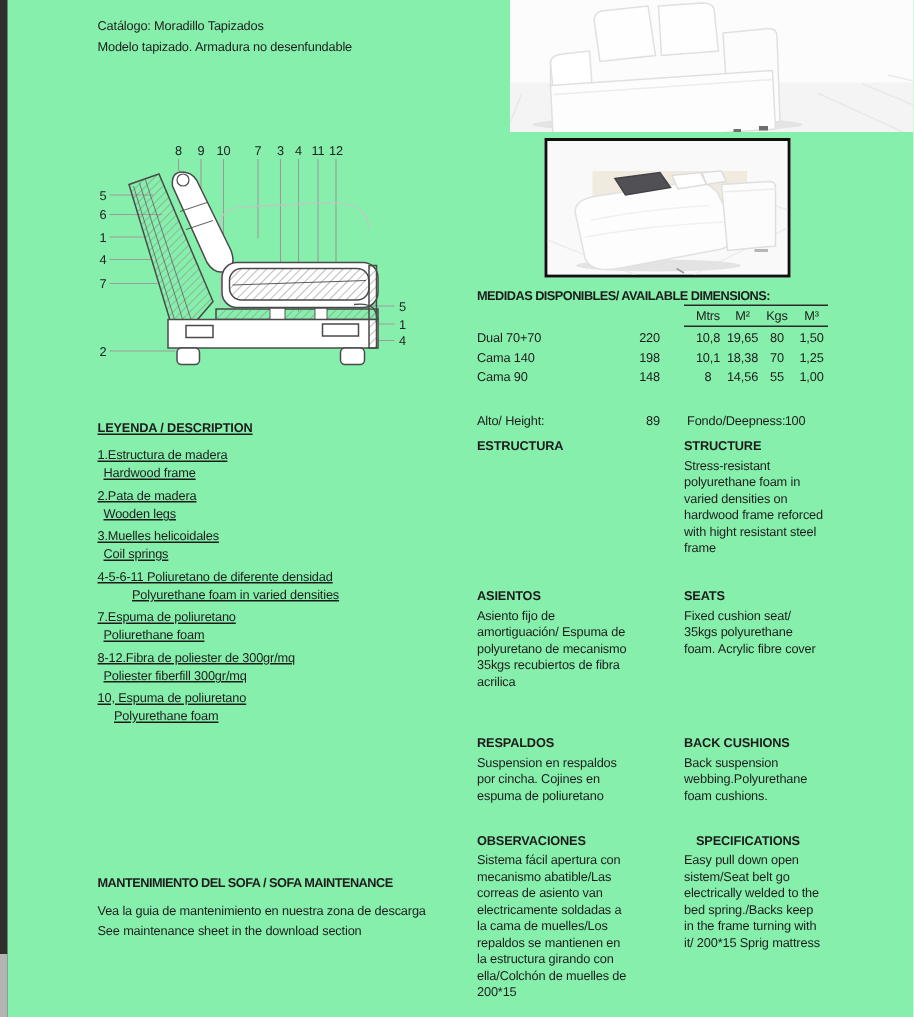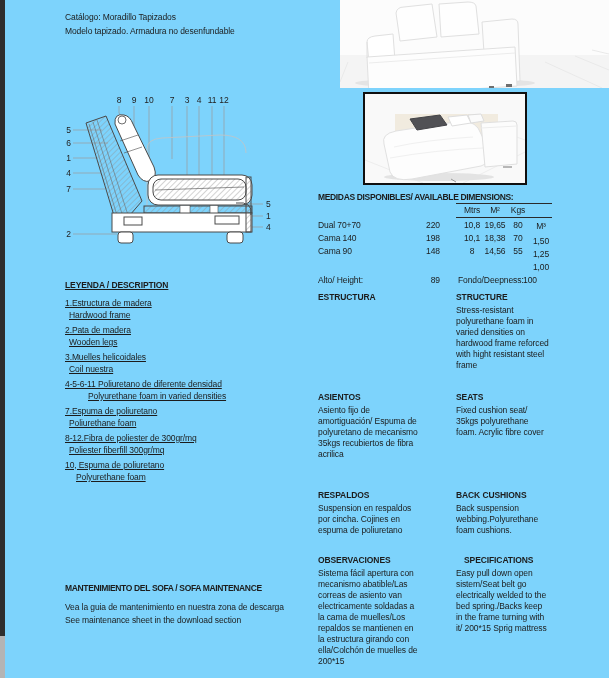--- a/index.html
+++ b/index.html
@@ -1,16 +1,16 @@
 <!DOCTYPE html>
 <html><head>
 <meta charset="utf-8">
 <style>
   html,body{margin:0;padding:0;background:#fff;}
-  .page{position:relative;width:609px;height:678px;background:#7dd3fc;overflow:hidden;
+  .page{position:relative;width:609px;height:678px;background:#86efac;overflow:hidden;
         font-family:"Liberation Sans","DejaVu Sans",sans-serif;color:#1c1c1c;
         font-size:8.5px;letter-spacing:-0.1px;}
   .abs{position:absolute;}
   .b{font-weight:bold;}
   .caps-tight{letter-spacing:-0.35px;}
   
   .edge{left:0;top:0;width:5px;height:678px;background:#2e2e2e;}
   .edge-fade{left:0;top:636px;width:5px;height:42px;background:#b4b4b4;}
   
   .hdr1{left:65px;top:12px;}
@@ -21,21 +21,21 @@
   
   .diagram{left:60px;top:93px;width:240px;height:160px;}
   
   .dim-title{left:318px;top:192px;text-align:right;}
   .rule{background:#2a2a2a;height:1px;}
   .rule-top{left:456px;top:203px;width:96px;}
   .rule-bot{left:456px;top:217px;width:96px;}
   .cell{position:absolute;width:30px;text-align:center;}
   .lblcell{position:absolute;left:0;width:100px;text-align:left;}
   .totcell{position:absolute;left:96px;width:26px;text-align:right;}
-  .c1{left:139px;} .c2{left:162px;} .c3{left:185px;} .c4{left:208px;margin-top:16px;}
+  .c1{left:139px;} .c2{left:162px;} .c3{left:185px;} .c4{left:208px;}
   .trow{position:absolute;left:318px;width:260px;height:12px;}
   .hrow{top:205px;} .r0{top:220px;} .r1{top:233px;} .r2{top:246px;}
   .alto-label{left:318px;top:275px;}
   .alto-value{left:414px;top:275px;width:26px;text-align:right;}
   .fondo-label{left:458px;top:275px;}
   .fondo-value{left:511px;top:275px;width:26px;text-align:right;}
   
   .legend{left:65px;top:279px;width:235px;line-height:12.5px;text-decoration:underline;}
   .legend .title{margin-bottom:5px;}
   .legend .item{margin-bottom:2px;}
@@ -236,21 +236,21 @@
     <div class="item">
       <div>1.Estructura de madera</div>
       <div class="ind4">Hardwood frame</div>
     </div>
     <div class="item">
       <div>2.Pata de madera</div>
       <div class="ind4">Wooden legs</div>
     </div>
     <div class="item">
       <div>3.Muelles helicoidales</div>
-      <div class="ind4">Coil nuestra</div>
+      <div class="ind4">Coil springs</div>
     </div>
     <div class="item">
       <div>4-5-6-11 Poliuretano de diferente densidad</div>
       <div class="ind23">Polyurethane foam in varied densities</div>
     </div>
     <div class="item">
       <div>7.Espuma de poliuretano</div>
       <div class="ind4">Poliurethane foam</div>
     </div>
     <div class="item">

